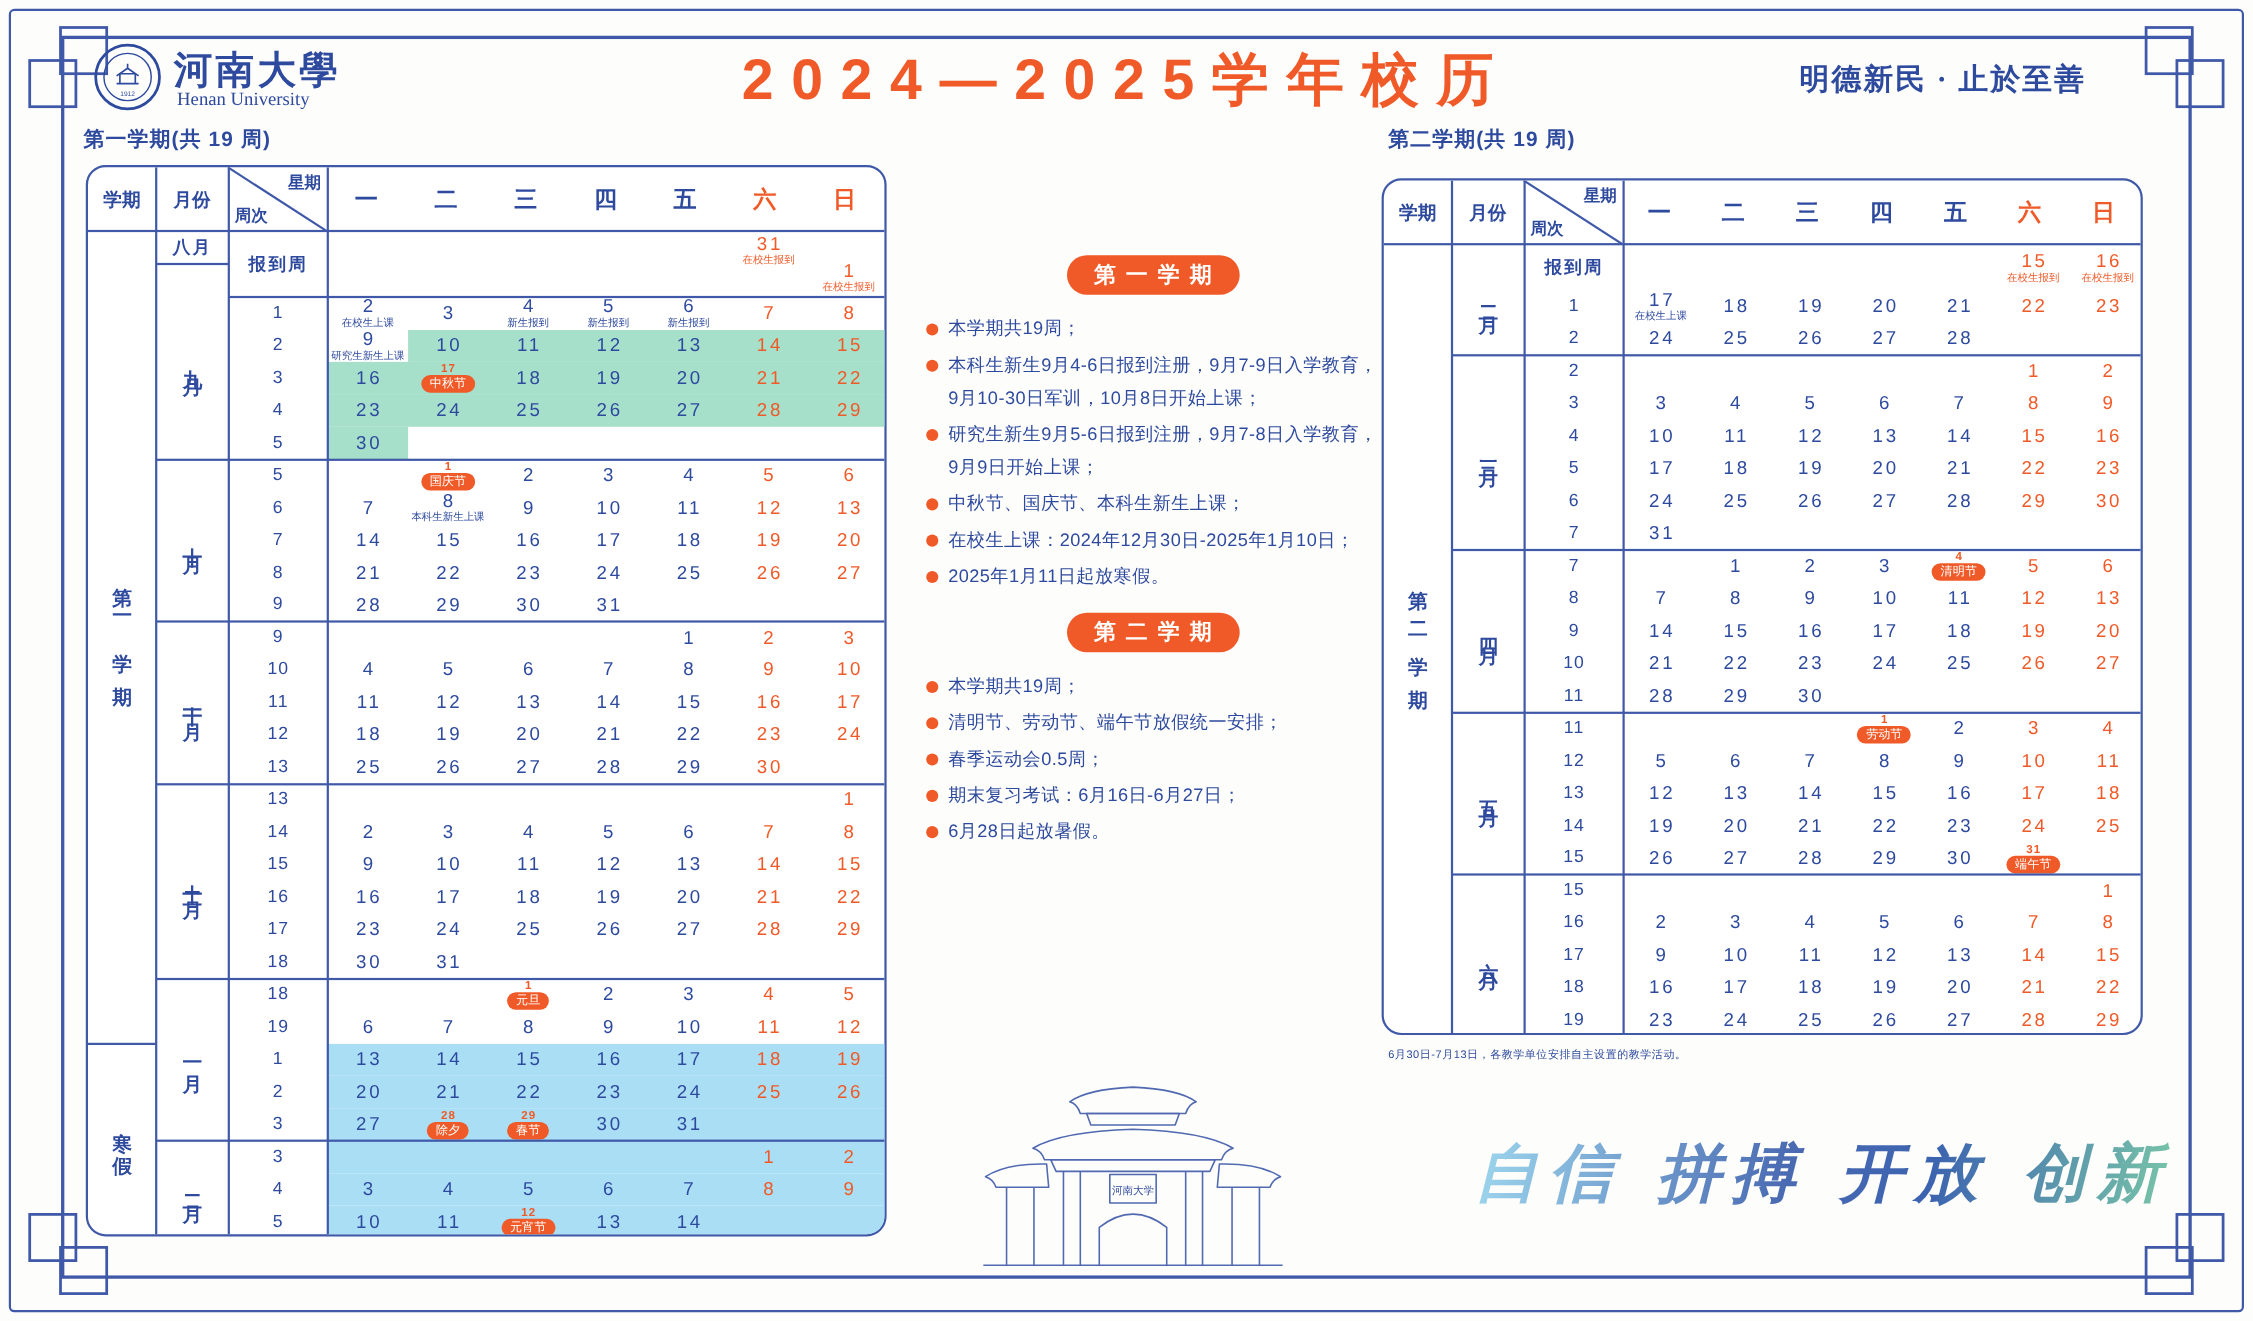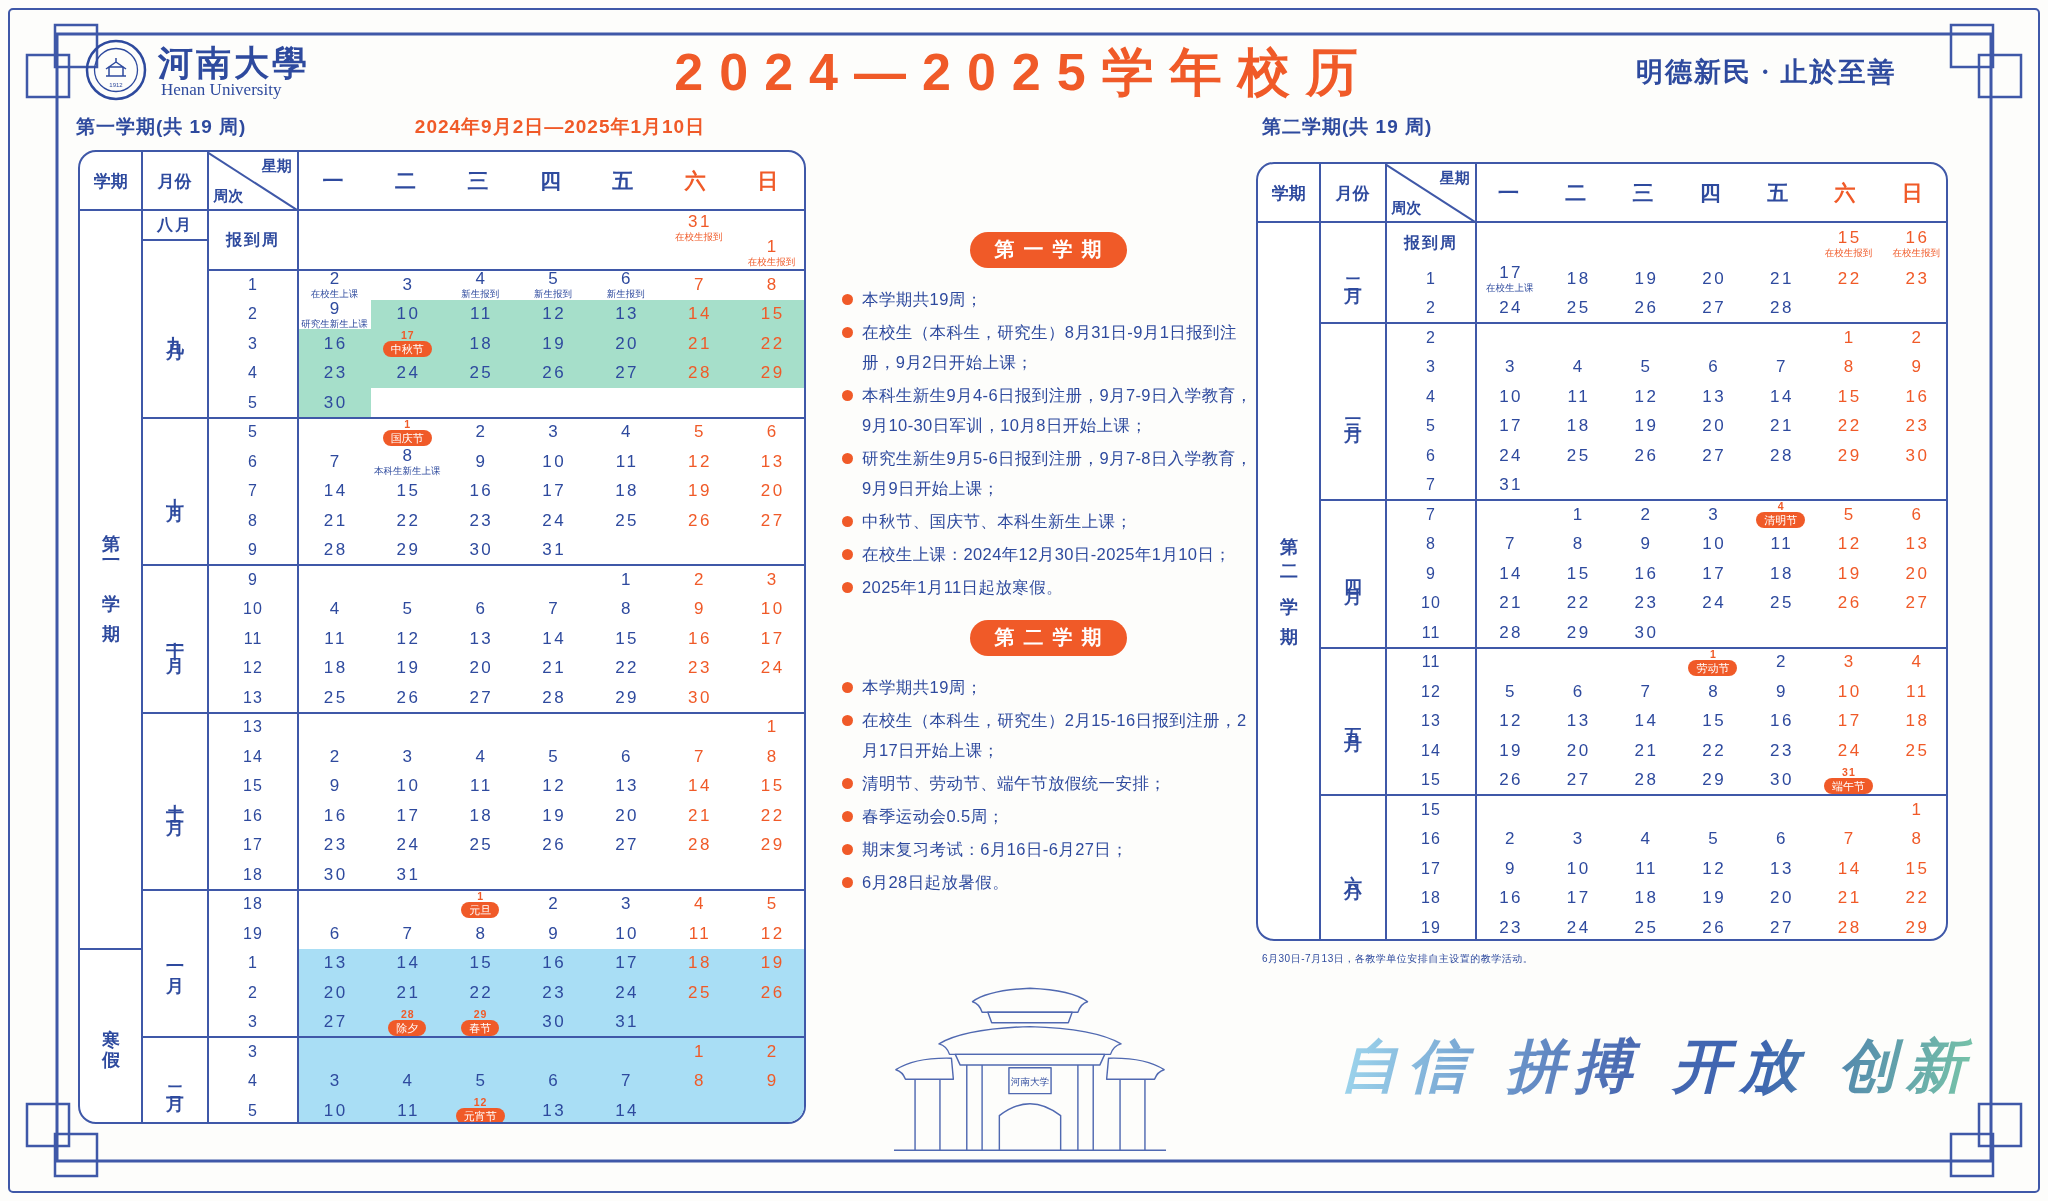--- a/index.html
+++ b/index.html
@@ -100,37 +100,32 @@
     </g>
     <text x="32" y="49" text-anchor="middle" font-size="6" fill="#2e4a9e">1912</text>
   </svg>
   <div class="logo-cn" style="left:158px;top:40px">河南大學</div>
   <div class="logo-en" style="left:161px;top:80px">Henan University</div>
 
   <div class="main-title" style="left:524px;top:38px;width:1000px">2024—2025学年校历</div>
   <div class="motto" style="left:1636px;top:54px">明德新民 · 止於至善</div>
 
   <div class="sect-label" style="left:76px;top:114px">第一学期(共 19 周)</div>
-  <div class="sect-range" style="left:320px;top:114px;width:480px">2024年9月2日—2025年1月10日</div>
   <div class="sect-label" style="left:1262px;top:114px">第二学期(共 19 周)</div>
 
 
   <div class="notes" id="notes" style="left:842px;top:232px;width:412px">
       <div class="nsec">
         <div class="ntitle-wrap"><div class="ntitle">第一学期</div></div>
         <div class="nitem">
           <span class="ndot"></span>
           <span class="ntext">本学期共19周；</span>
         </div>
         <div class="nitem">
           <span class="ndot"></span>
-          <span class="ntext">在校生（本科生，研究生）8月31日-9月1日报到注册，9月2日开始上课；</span>
-        </div>
-        <div class="nitem">
-          <span class="ndot"></span>
           <span class="ntext">本科生新生9月4-6日报到注册，9月7-9日入学教育，9月10-30日军训，10月8日开始上课；</span>
         </div>
         <div class="nitem">
           <span class="ndot"></span>
           <span class="ntext">研究生新生9月5-6日报到注册，9月7-8日入学教育，9月9日开始上课；</span>
         </div>
         <div class="nitem">
           <span class="ndot"></span>
           <span class="ntext">中秋节、国庆节、本科生新生上课；</span>
         </div>
@@ -141,24 +136,20 @@
         <div class="nitem">
           <span class="ndot"></span>
           <span class="ntext">2025年1月11日起放寒假。</span>
         </div>
       </div>
       <div class="nsec">
         <div class="ntitle-wrap"><div class="ntitle">第二学期</div></div>
         <div class="nitem">
           <span class="ndot"></span>
           <span class="ntext">本学期共19周；</span>
-        </div>
-        <div class="nitem">
-          <span class="ndot"></span>
-          <span class="ntext">在校生（本科生，研究生）2月15-16日报到注册，2月17日开始上课；</span>
         </div>
         <div class="nitem">
           <span class="ndot"></span>
           <span class="ntext">清明节、劳动节、端午节放假统一安排；</span>
         </div>
         <div class="nitem">
           <span class="ndot"></span>
           <span class="ntext">春季运动会0.5周；</span>
         </div>
         <div class="nitem">

